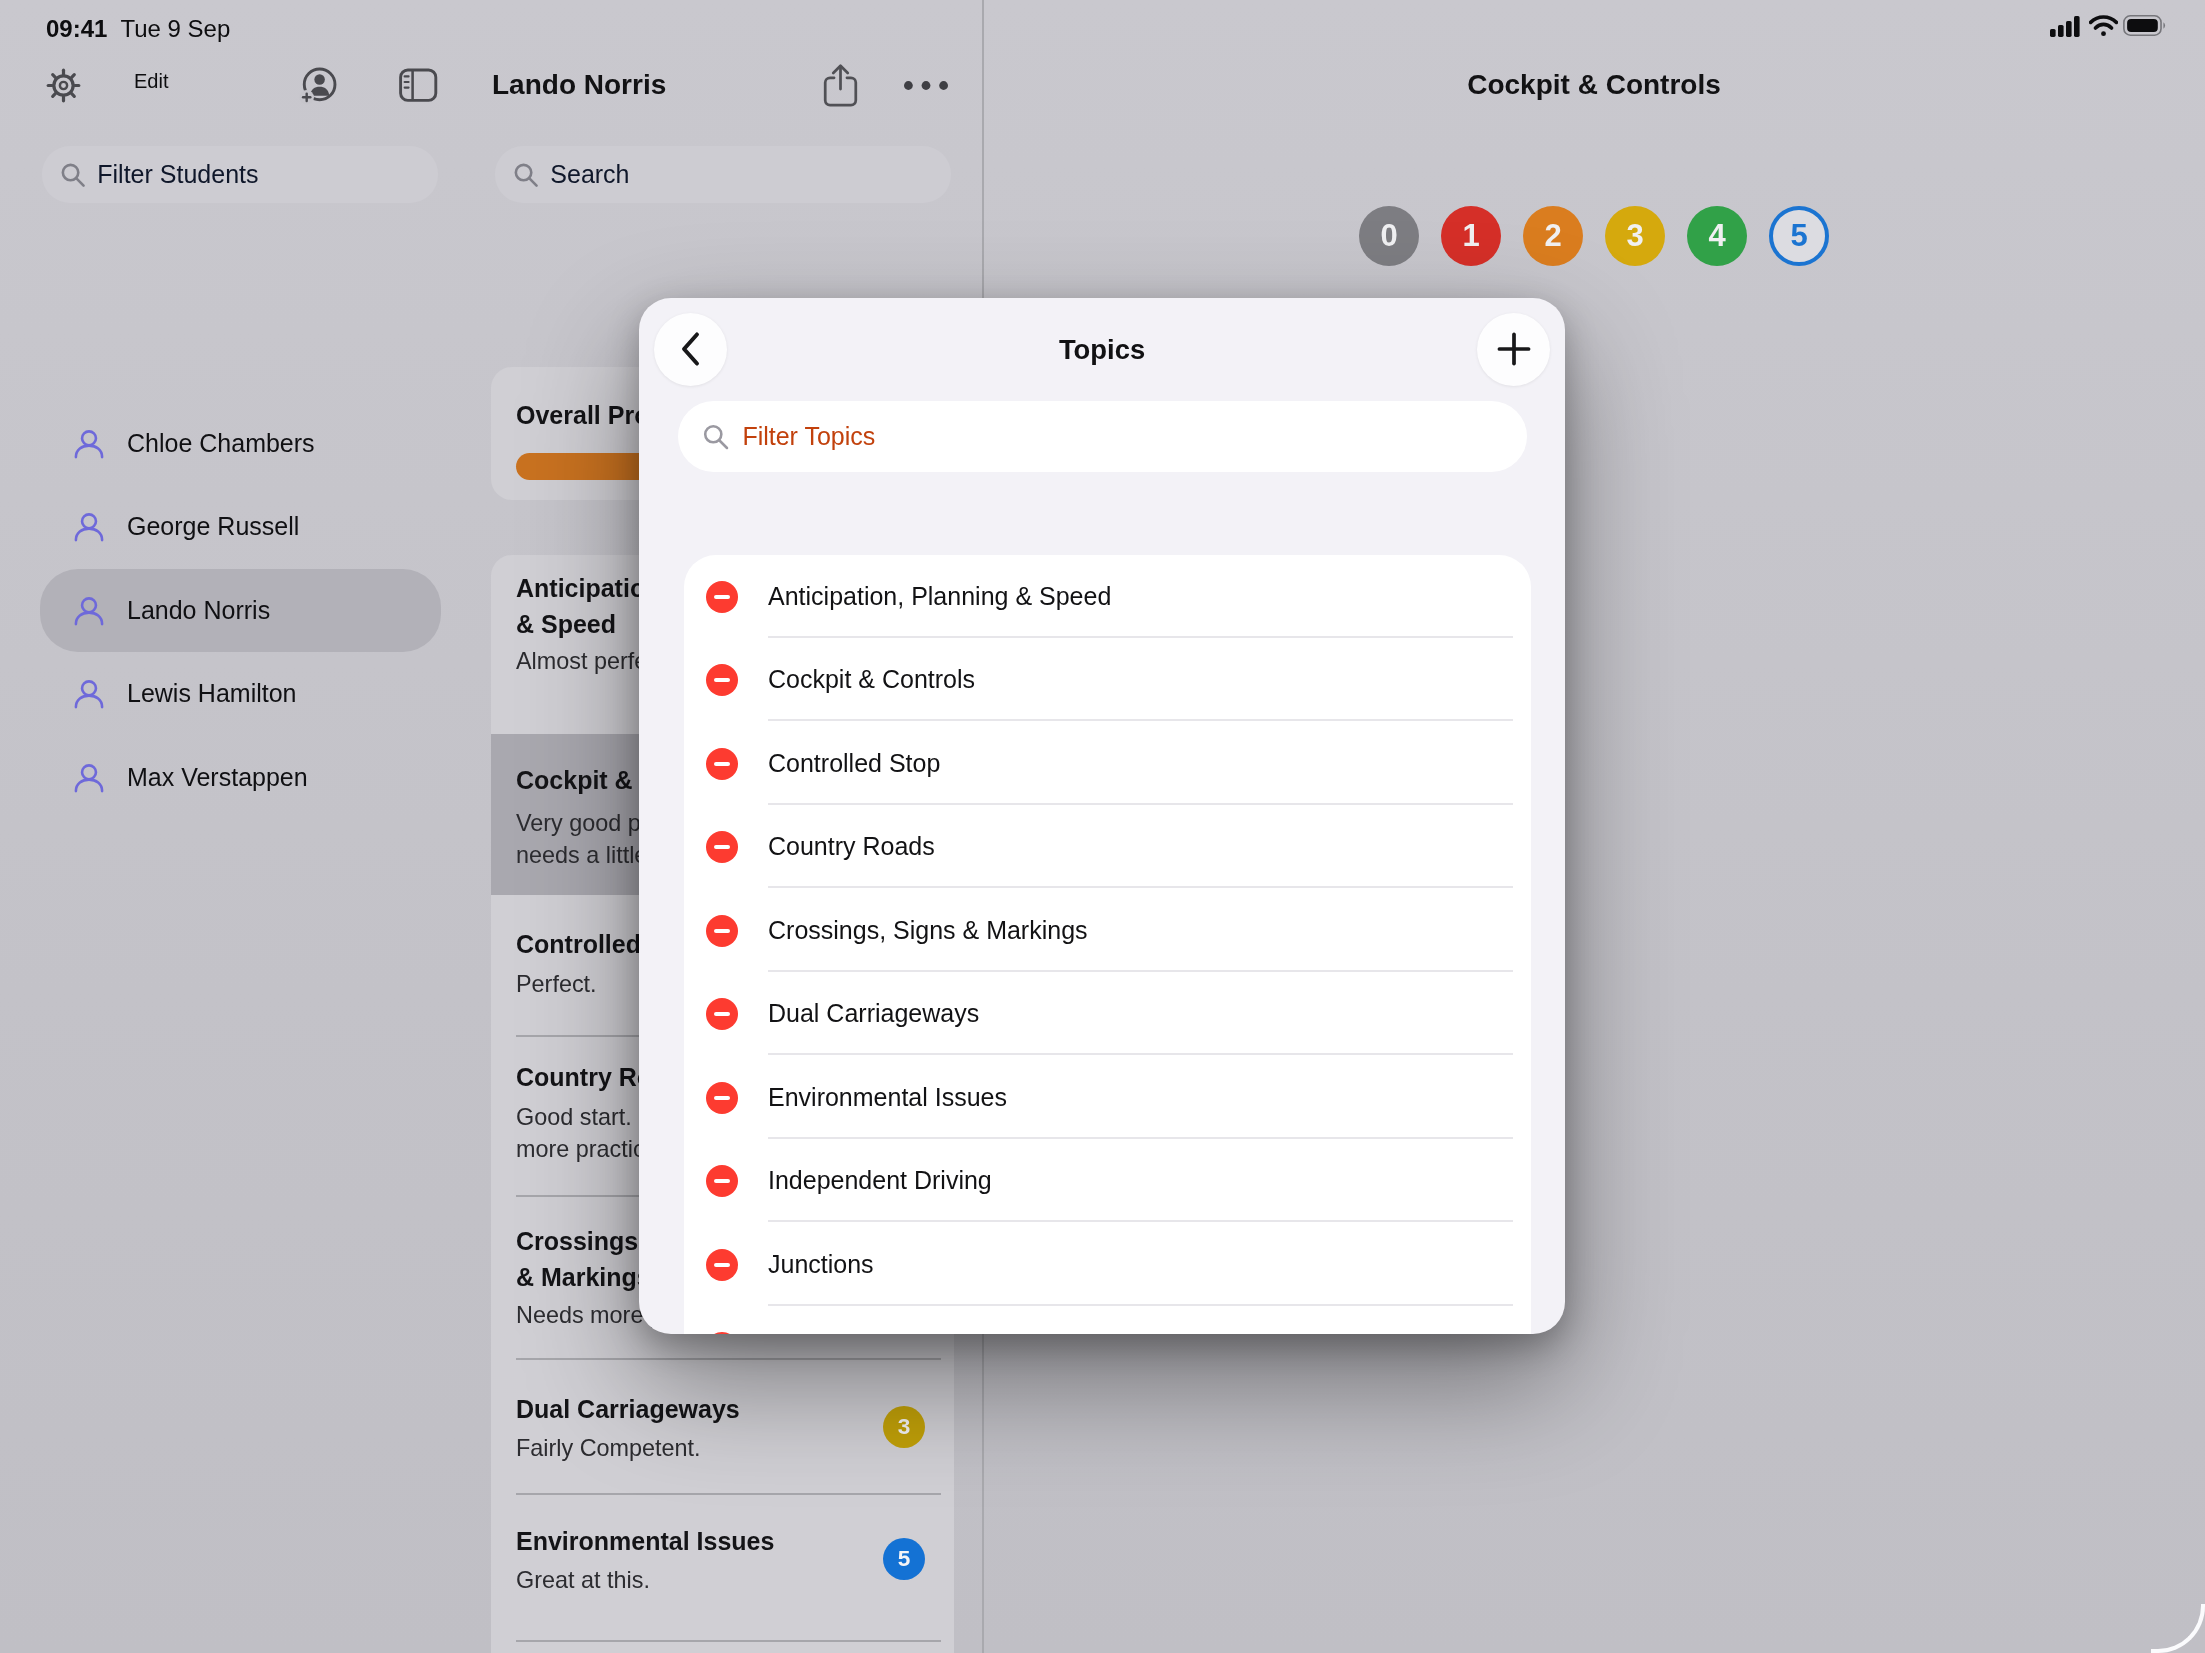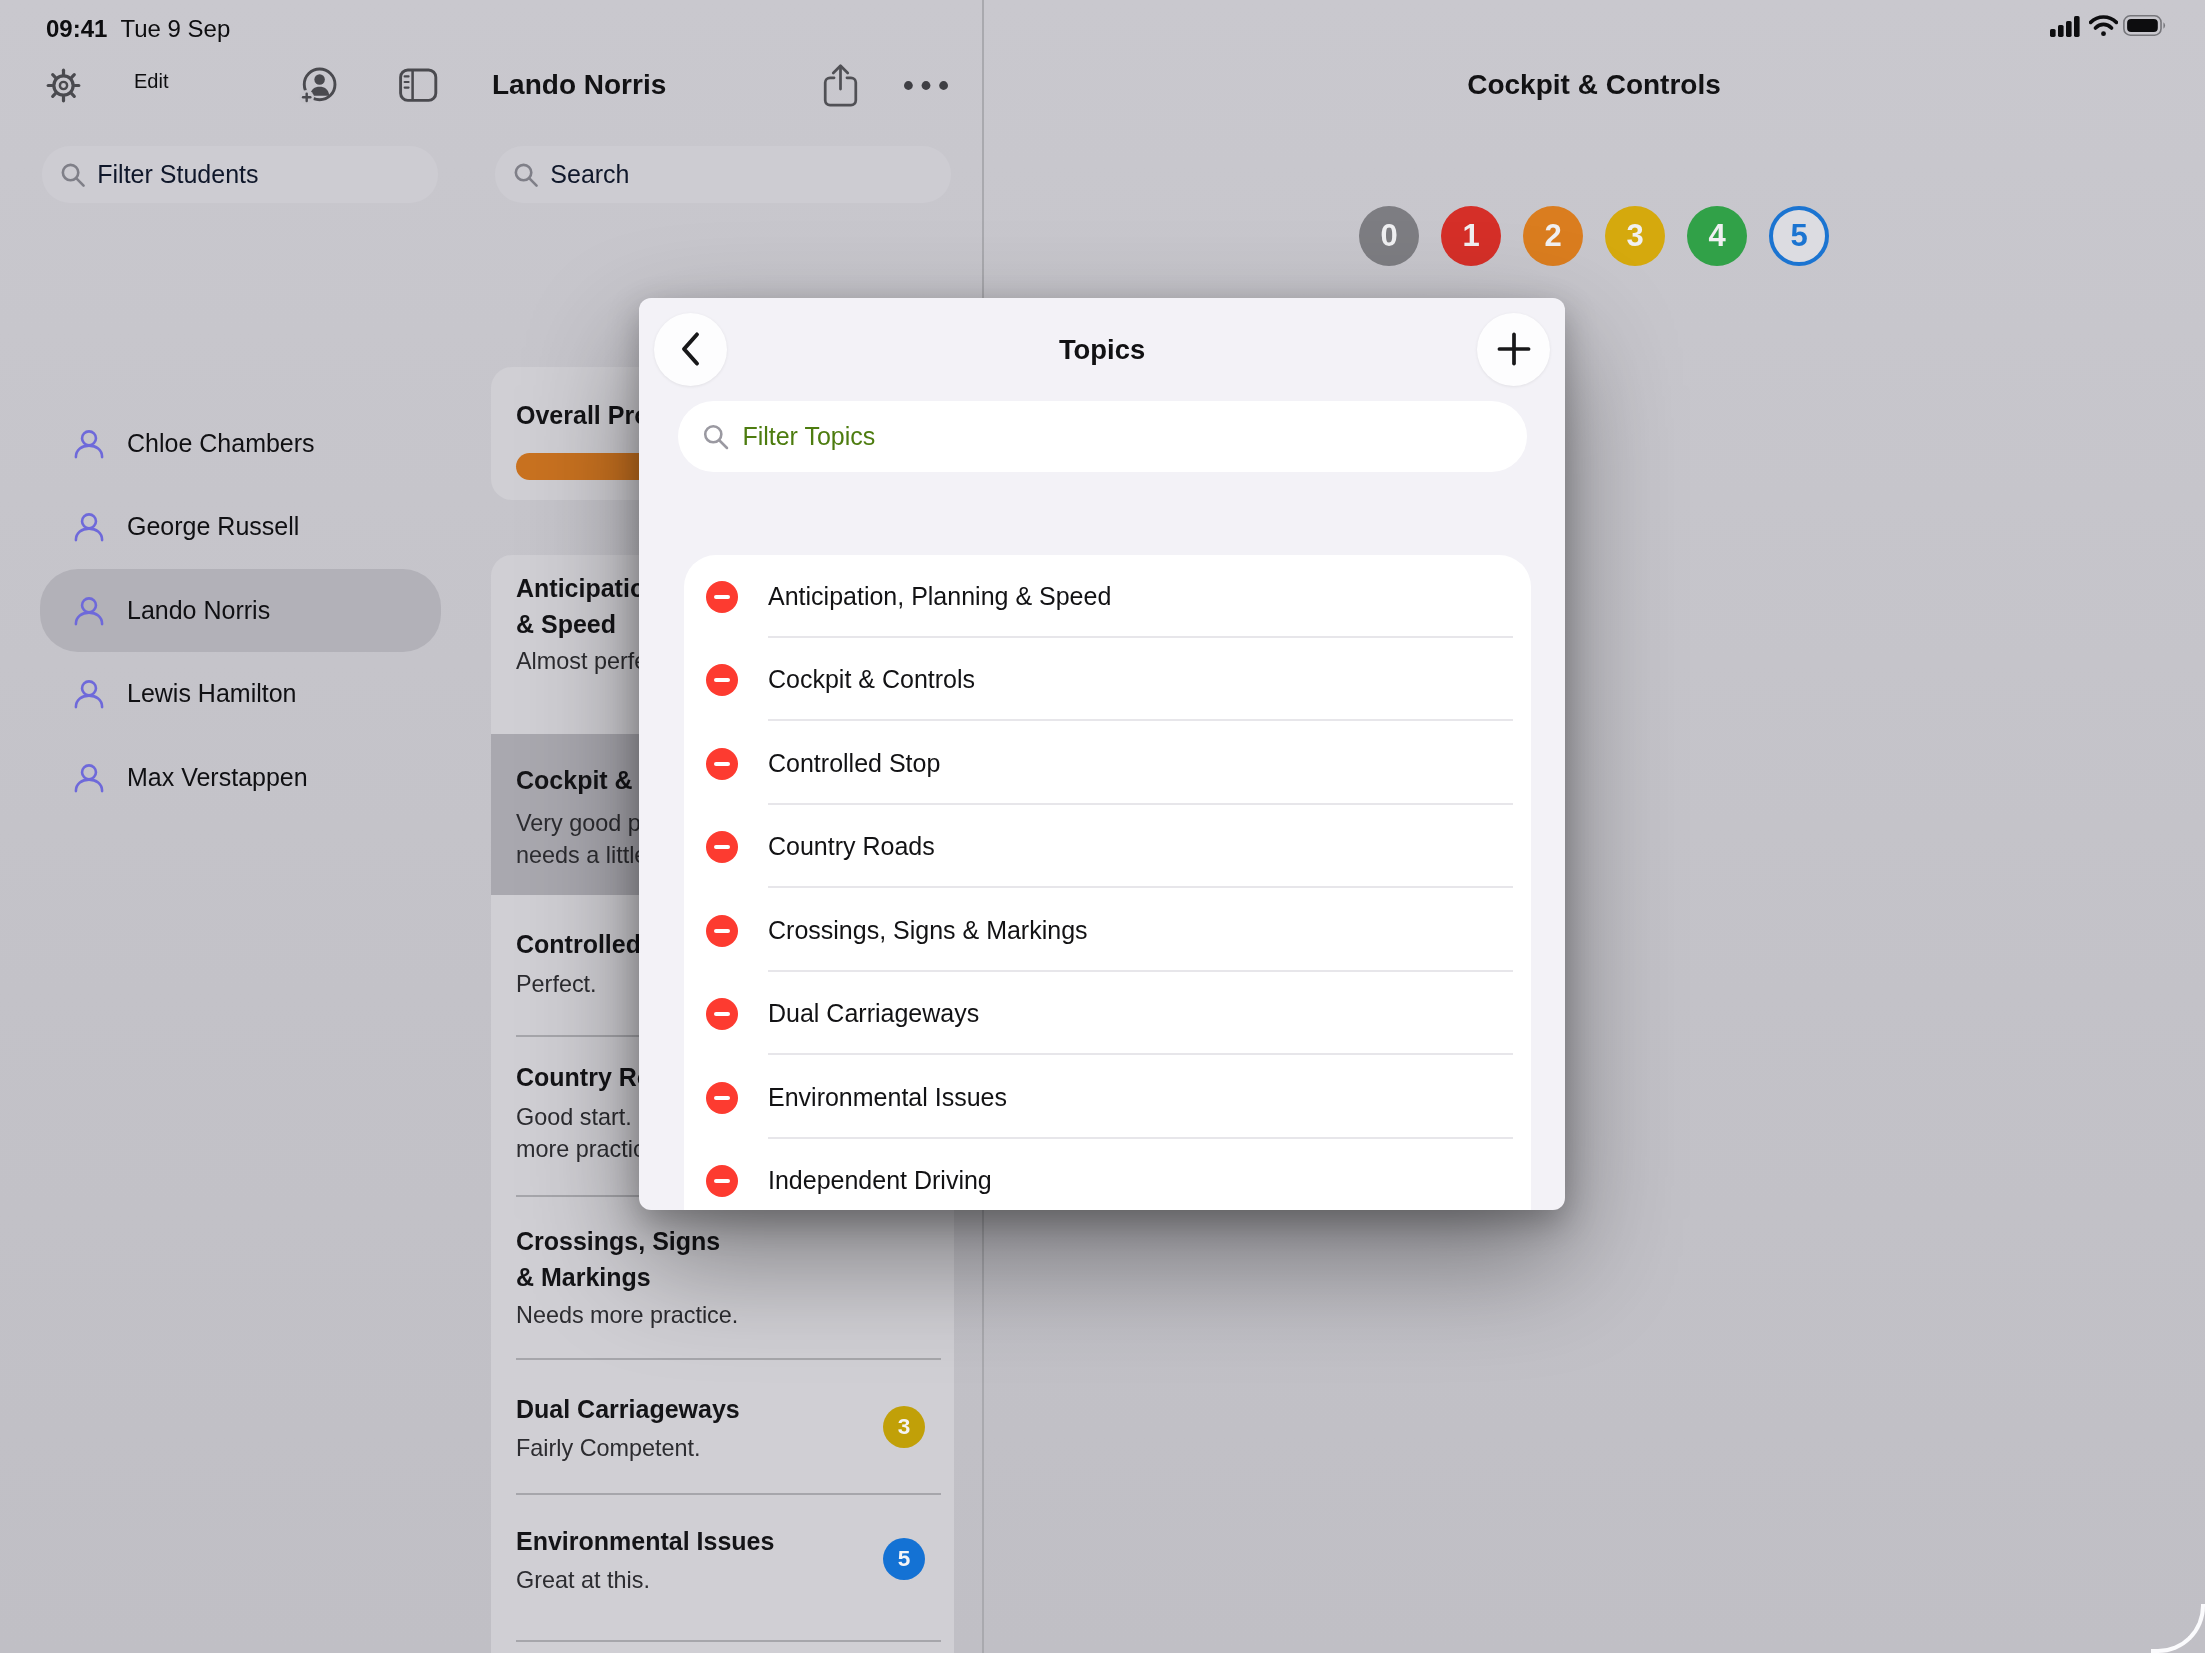--- a/index.html
+++ b/index.html
@@ -50,30 +50,30 @@
   .vdivider{left:982px;top:0;width:1.6px;height:1653px;background:#a9a9ae;}
 
   
   .score-row{left:1359px;top:206px;display:flex;gap:22px;}
   .score-circle{width:60px;height:60px;border-radius:50%;display:flex;align-items:center;
     justify-content:center;font-size:31px;font-weight:600;color:#f5f5f7;box-sizing:border-box;}
   .note-card{left:1015px;top:370px;width:1167px;height:302px;border-radius:29px;background:#cfcfd3;}
   .note-frag{position:absolute;left:556px;top:36px;font-size:23.4px;color:#1f1f22;white-space:pre;}
 
   
-  .modal{left:639px;top:298px;width:926px;height:912px;border-radius:12px;background:#f3f2f7;
+  .modal{left:639px;top:298px;width:926px;height:1036px;border-radius:32px;background:#f3f2f7;
     overflow:hidden;z-index:10;
     box-shadow:0 48px 113px rgba(0,0,0,.40),0 11.3px 32px rgba(0,0,0,.25);}
   .mod-circle{position:absolute;width:73px;height:73px;border-radius:50%;background:#fdfdfe;
     display:flex;align-items:center;justify-content:center;box-shadow:0 0.8px 3.2px rgba(0,0,0,.08);}
   .mod-title{position:absolute;left:0;top:36px;width:100%;text-align:center;font-size:27.4px;
     font-weight:700;color:#111113;}
   .mod-search{position:absolute;left:39px;top:103px;width:849px;height:71px;border-radius:36px;
     background:#ffffff;display:flex;align-items:center;padding-left:24px;box-sizing:border-box;}
-  .mod-search .ph{font-size:25px;color:#4d7c0f;margin-left:13px;}
+  .mod-search .ph{font-size:25px;color:#c2410c;margin-left:13px;}
   .mod-card{position:absolute;left:45px;top:257px;width:847px;height:888px;border-radius:32px;
     background:#ffffff;overflow:hidden;}
   .mod-row{position:absolute;left:0;width:100%;height:83px;display:flex;align-items:center;}
   .minus-btn{position:absolute;left:22px;width:32px;height:32px;border-radius:50%;
     display:flex;align-items:center;justify-content:center;}
   .minus-bar{width:16px;height:4px;border-radius:2.4px;background:#ffffff;}
   .mod-row-label{position:absolute;left:84px;font-size:25px;color:#121214;}
   .mod-sep{position:absolute;left:84px;right:18px;bottom:0;height:1.6px;background:#e7e6ea;}
 
   

